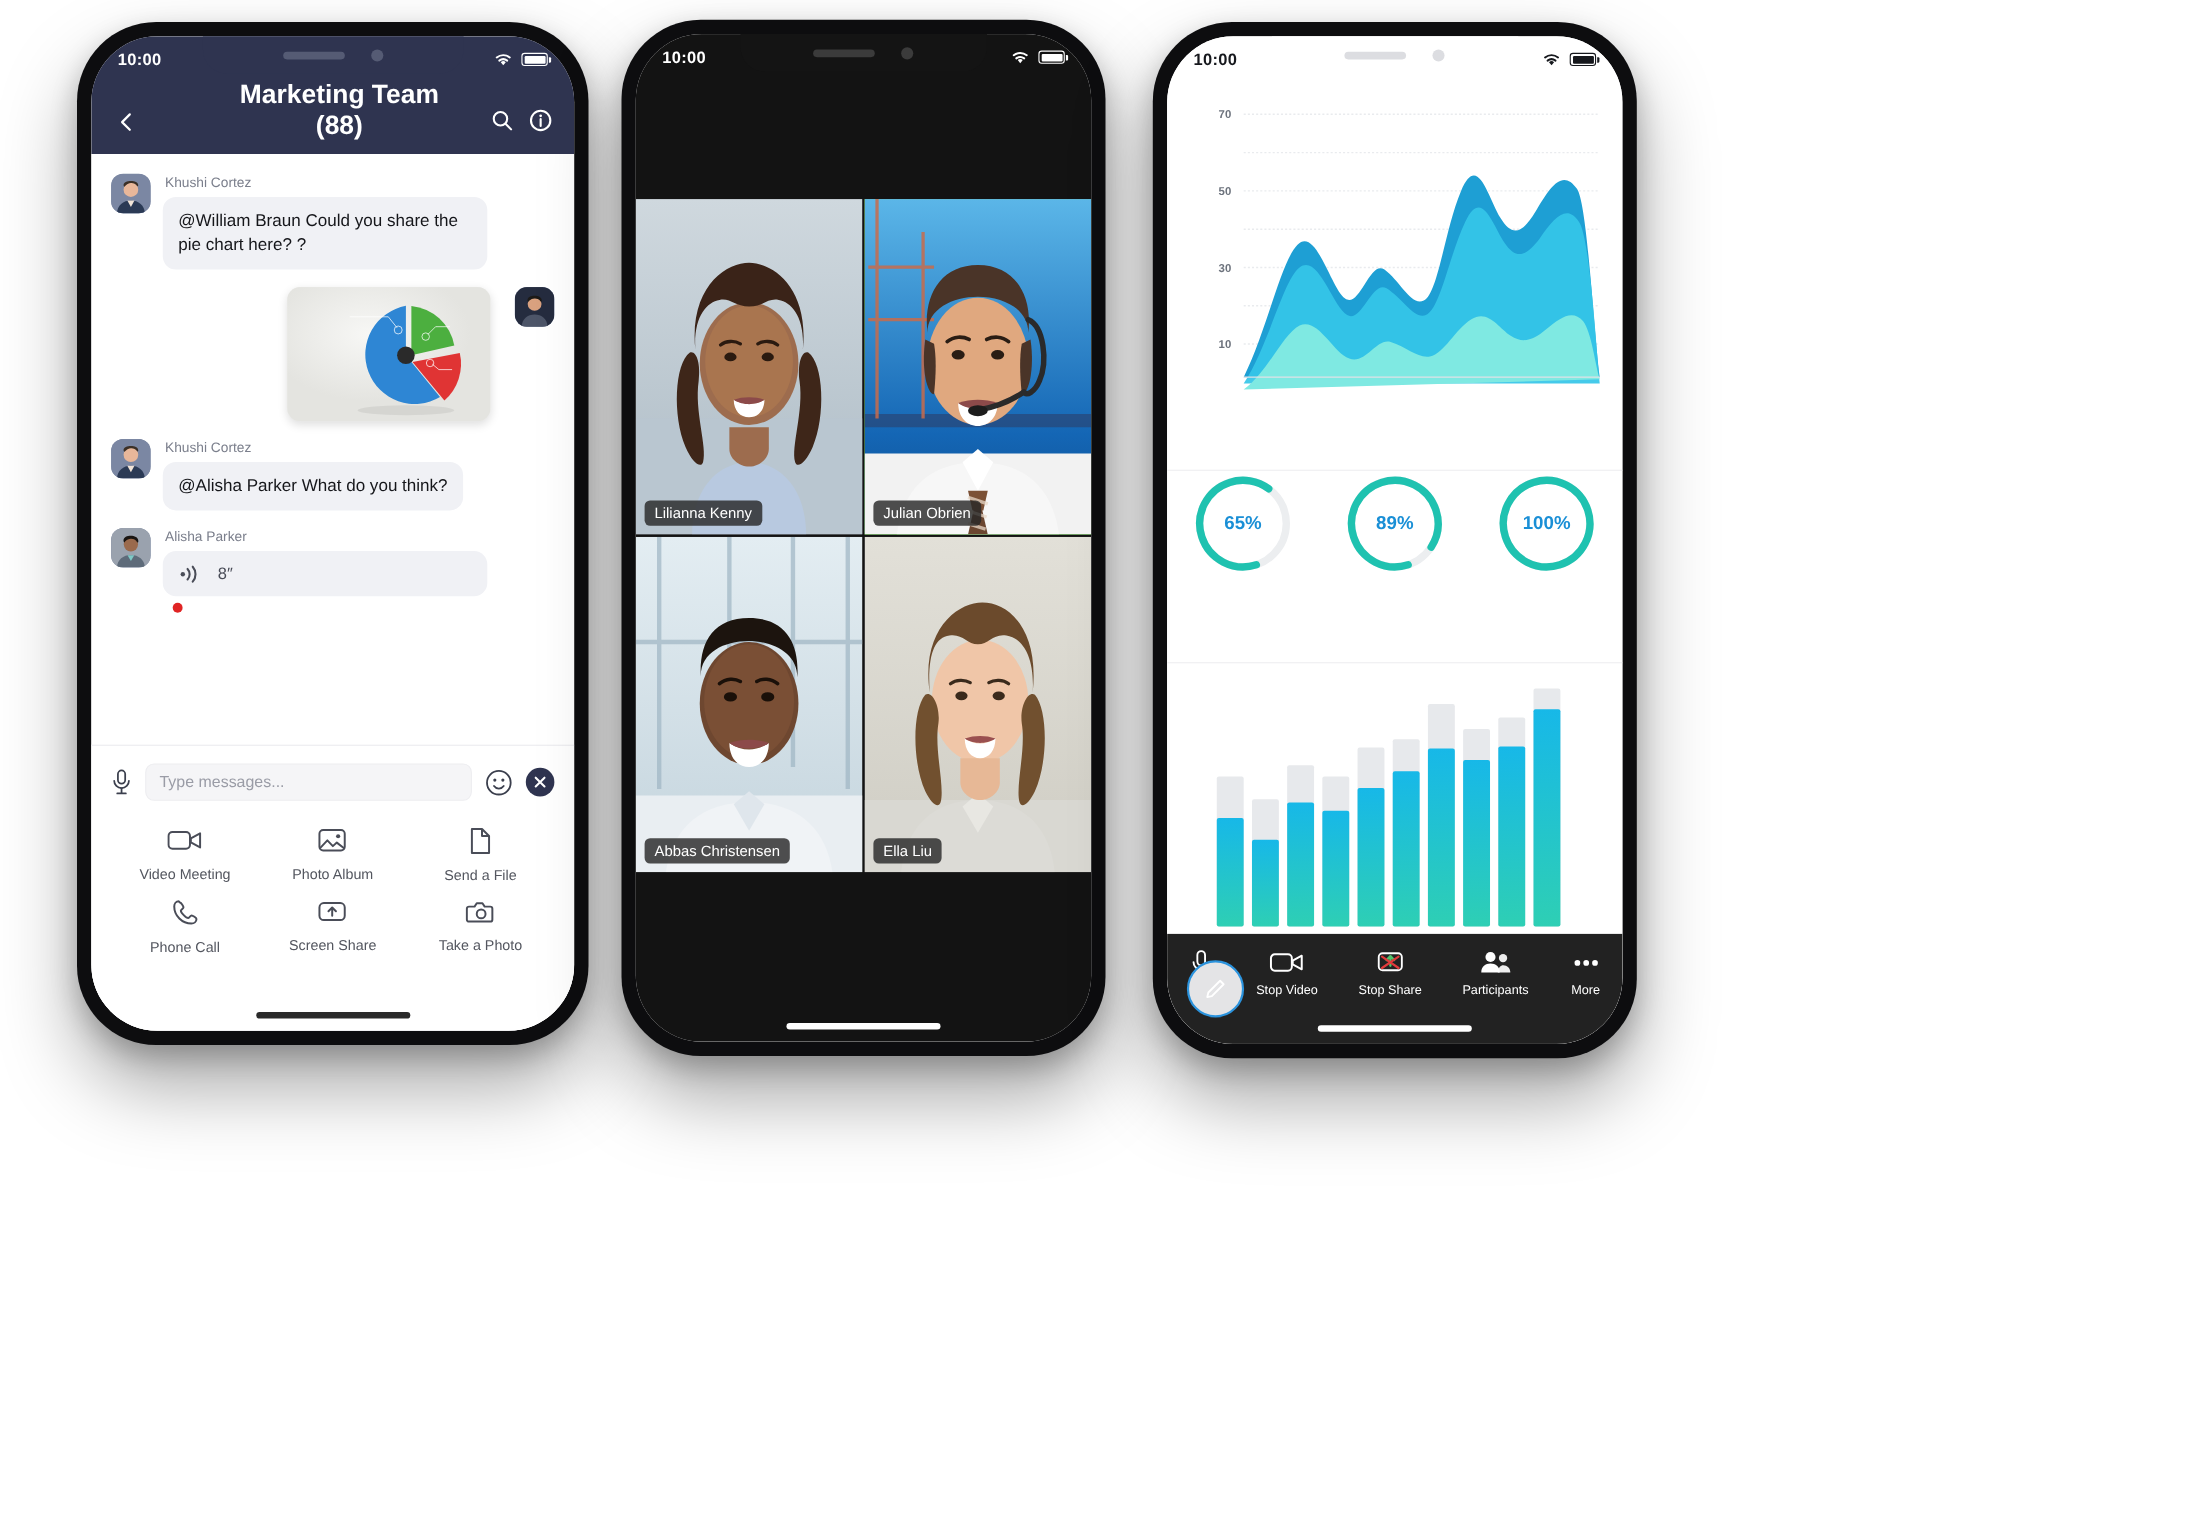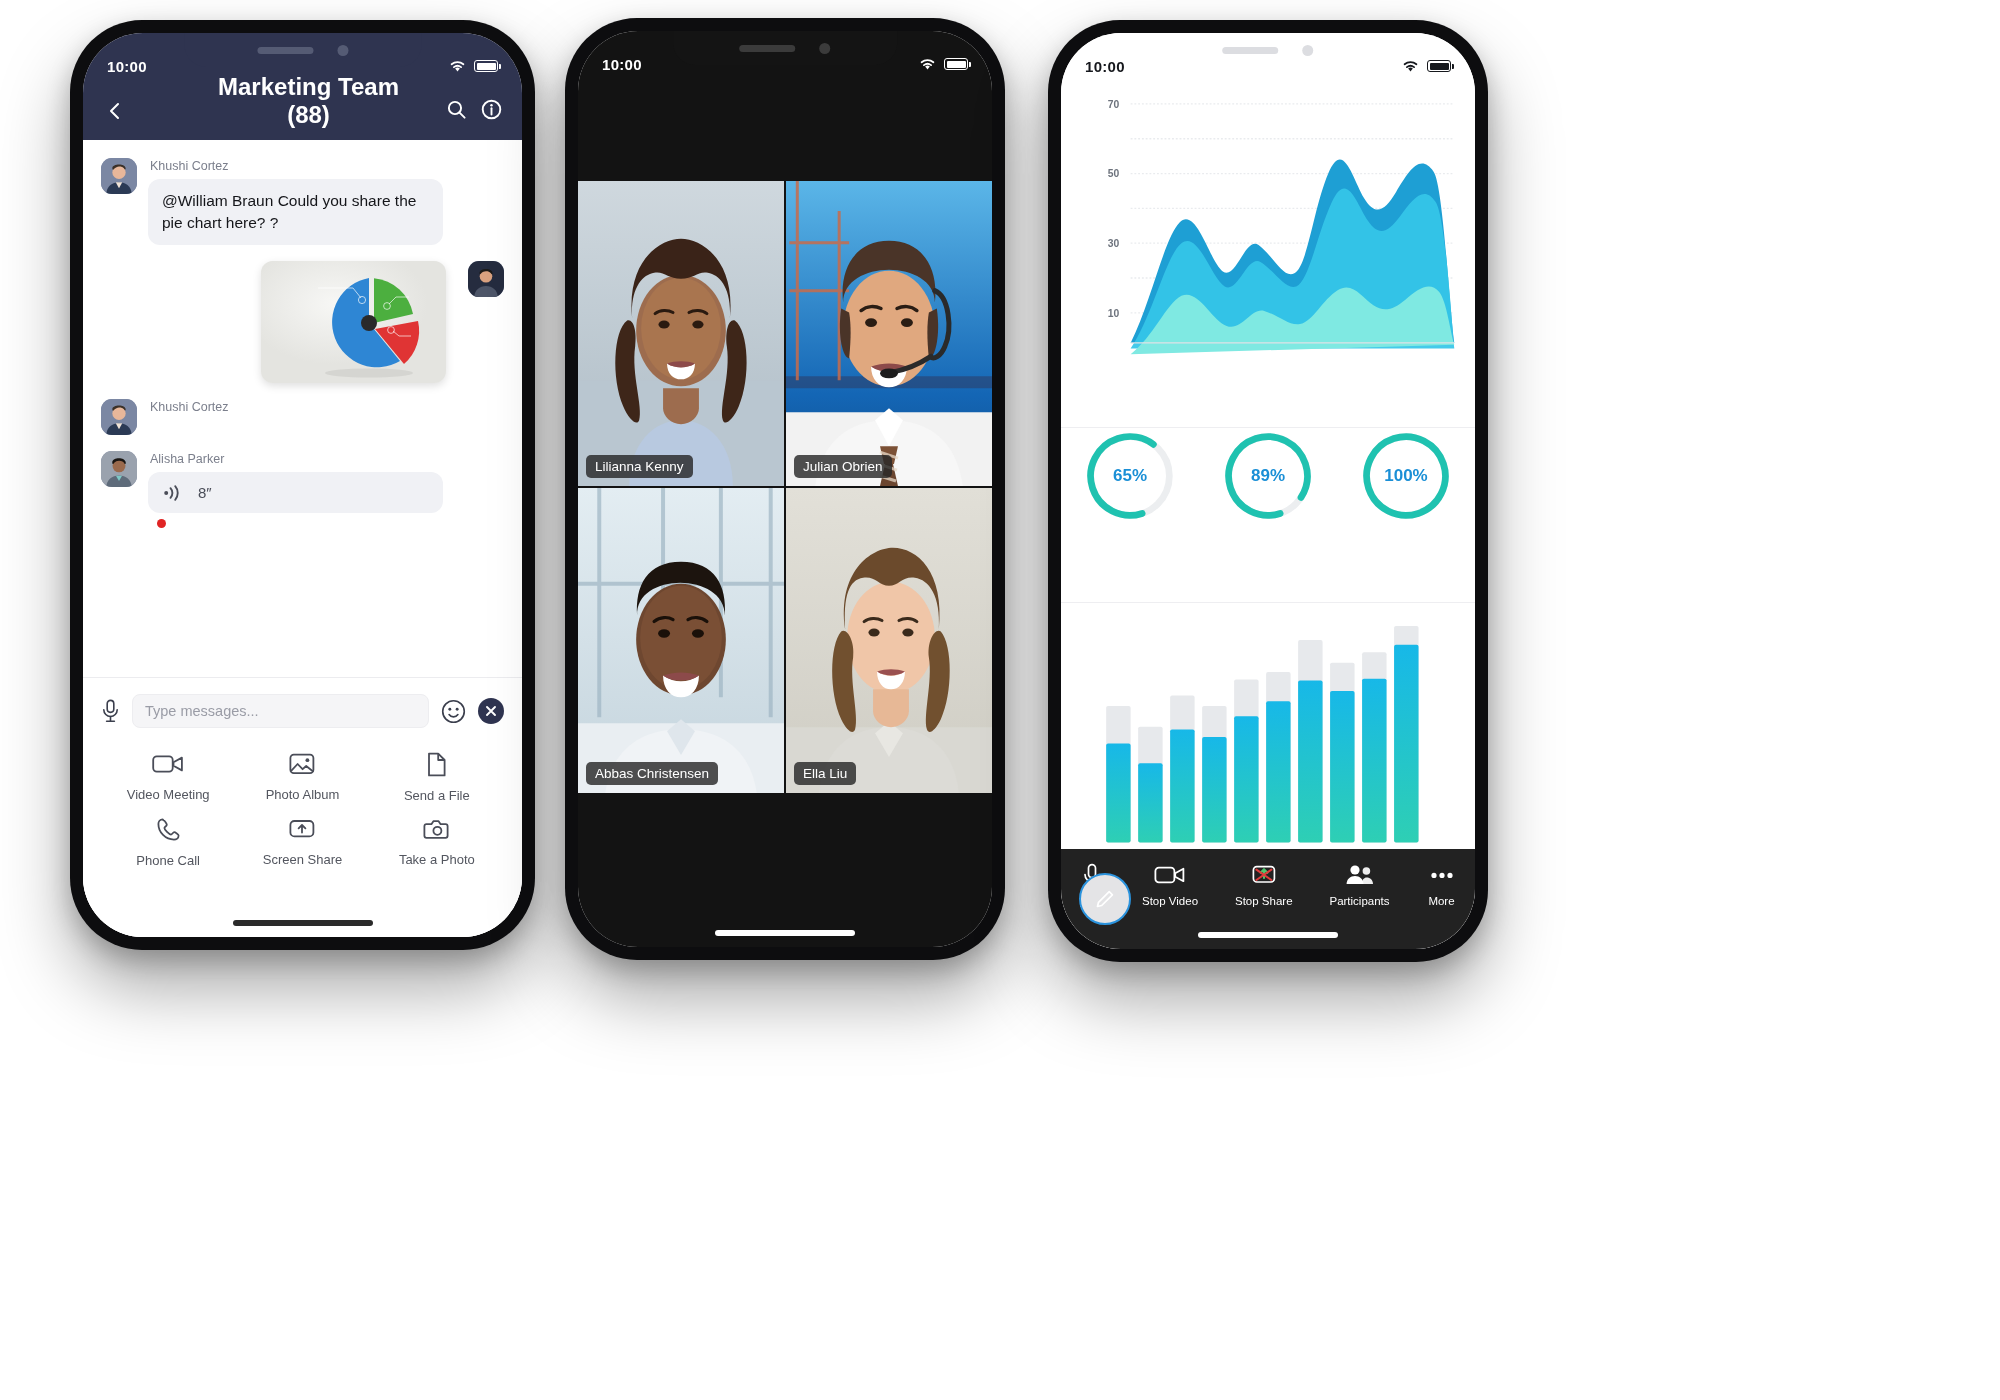--- a/index.html
+++ b/index.html
@@ -35,21 +35,21 @@
   .notch.black .speaker, .notch.black .cam { background:#3b3b3b; }
 
   .homebar {
     position:absolute; bottom:11px; left:50%; transform:translateX(-50%);
     width:140px; height:6px; border-radius:4px; background:#2a2a2a; z-index:9;
   }
   .homebar.light { background:#ffffff; }
 
   
   .statusbar {
-    position:absolute; top:16px; left:0; right:0; height:34px; z-index:8;
+    position:absolute; top:4px; left:0; right:0; height:34px; z-index:8;
     display:flex; align-items:center; justify-content:space-between;
     padding:0 24px; font-size:15px; font-weight:bold;
   }
   .statusbar .time { letter-spacing:.3px; }
   .st-right { display:flex; align-items:center; gap:7px; }
   .batt { width:24px; height:12px; border:1.8px solid currentColor; border-radius:3px; position:relative; }
   .batt::after { content:""; position:absolute; right:-4px; top:3px; width:2px; height:5px; background:currentColor; border-radius:0 1px 1px 0;}
   .batt i { position:absolute; left:1.5px; top:1.5px; bottom:1.5px; right:1.5px; background:currentColor; border-radius:1px; display:block; }
 
   
@@ -272,20 +272,21 @@
           <svg viewBox="0 0 40 40">
             <rect width="40" height="40" fill="#7b87a3"></rect>
             <circle cx="20" cy="16" r="7.4" fill="#e8b79a"></circle>
             <path d="M12.6 11c0-5 14.8-5.4 14.8.4 0 2-1.2 1-1.2 1S24.4 9 20 9.4c-4.4.4-5.8 3.6-6.4 3.6S12.6 12.4 12.6 11z" fill="#3b3027"></path>
             <path d="M6 40c0-8.2 6.4-13 14-13s14 4.8 14 13z" fill="#2b3a55"></path>
             <path d="M16.4 27h7.2L20 33.6z" fill="#f1e4d8"></path>
           </svg>
         </div>
         <div class="msg-col">
           <div class="sender">Khushi Cortez</div>
+          <div class="bubble">@Alisha Parker What do you think?</div>
         </div>
       </div>
 
       <div class="msg-row">
         <div class="avatar">
           <svg viewBox="0 0 40 40">
             <rect width="40" height="40" fill="#9aa2ae"></rect>
             <circle cx="20" cy="16.5" r="7.2" fill="#9a6a4d"></circle>
             <path d="M12.5 12.4c.4-6 14.6-6 15 .4.2 2.4-1.2 1.6-1.2 1.6s-1.4-3.8-6.3-3.6c-4.9.2-6.2 3.8-6.6 3.8s-.9-1-.9-2.2z" fill="#191512"></path>
             <path d="M6 40c0-8 6.4-12.8 14-12.8S34 32 34 40z" fill="#5e6b7a"></path>

